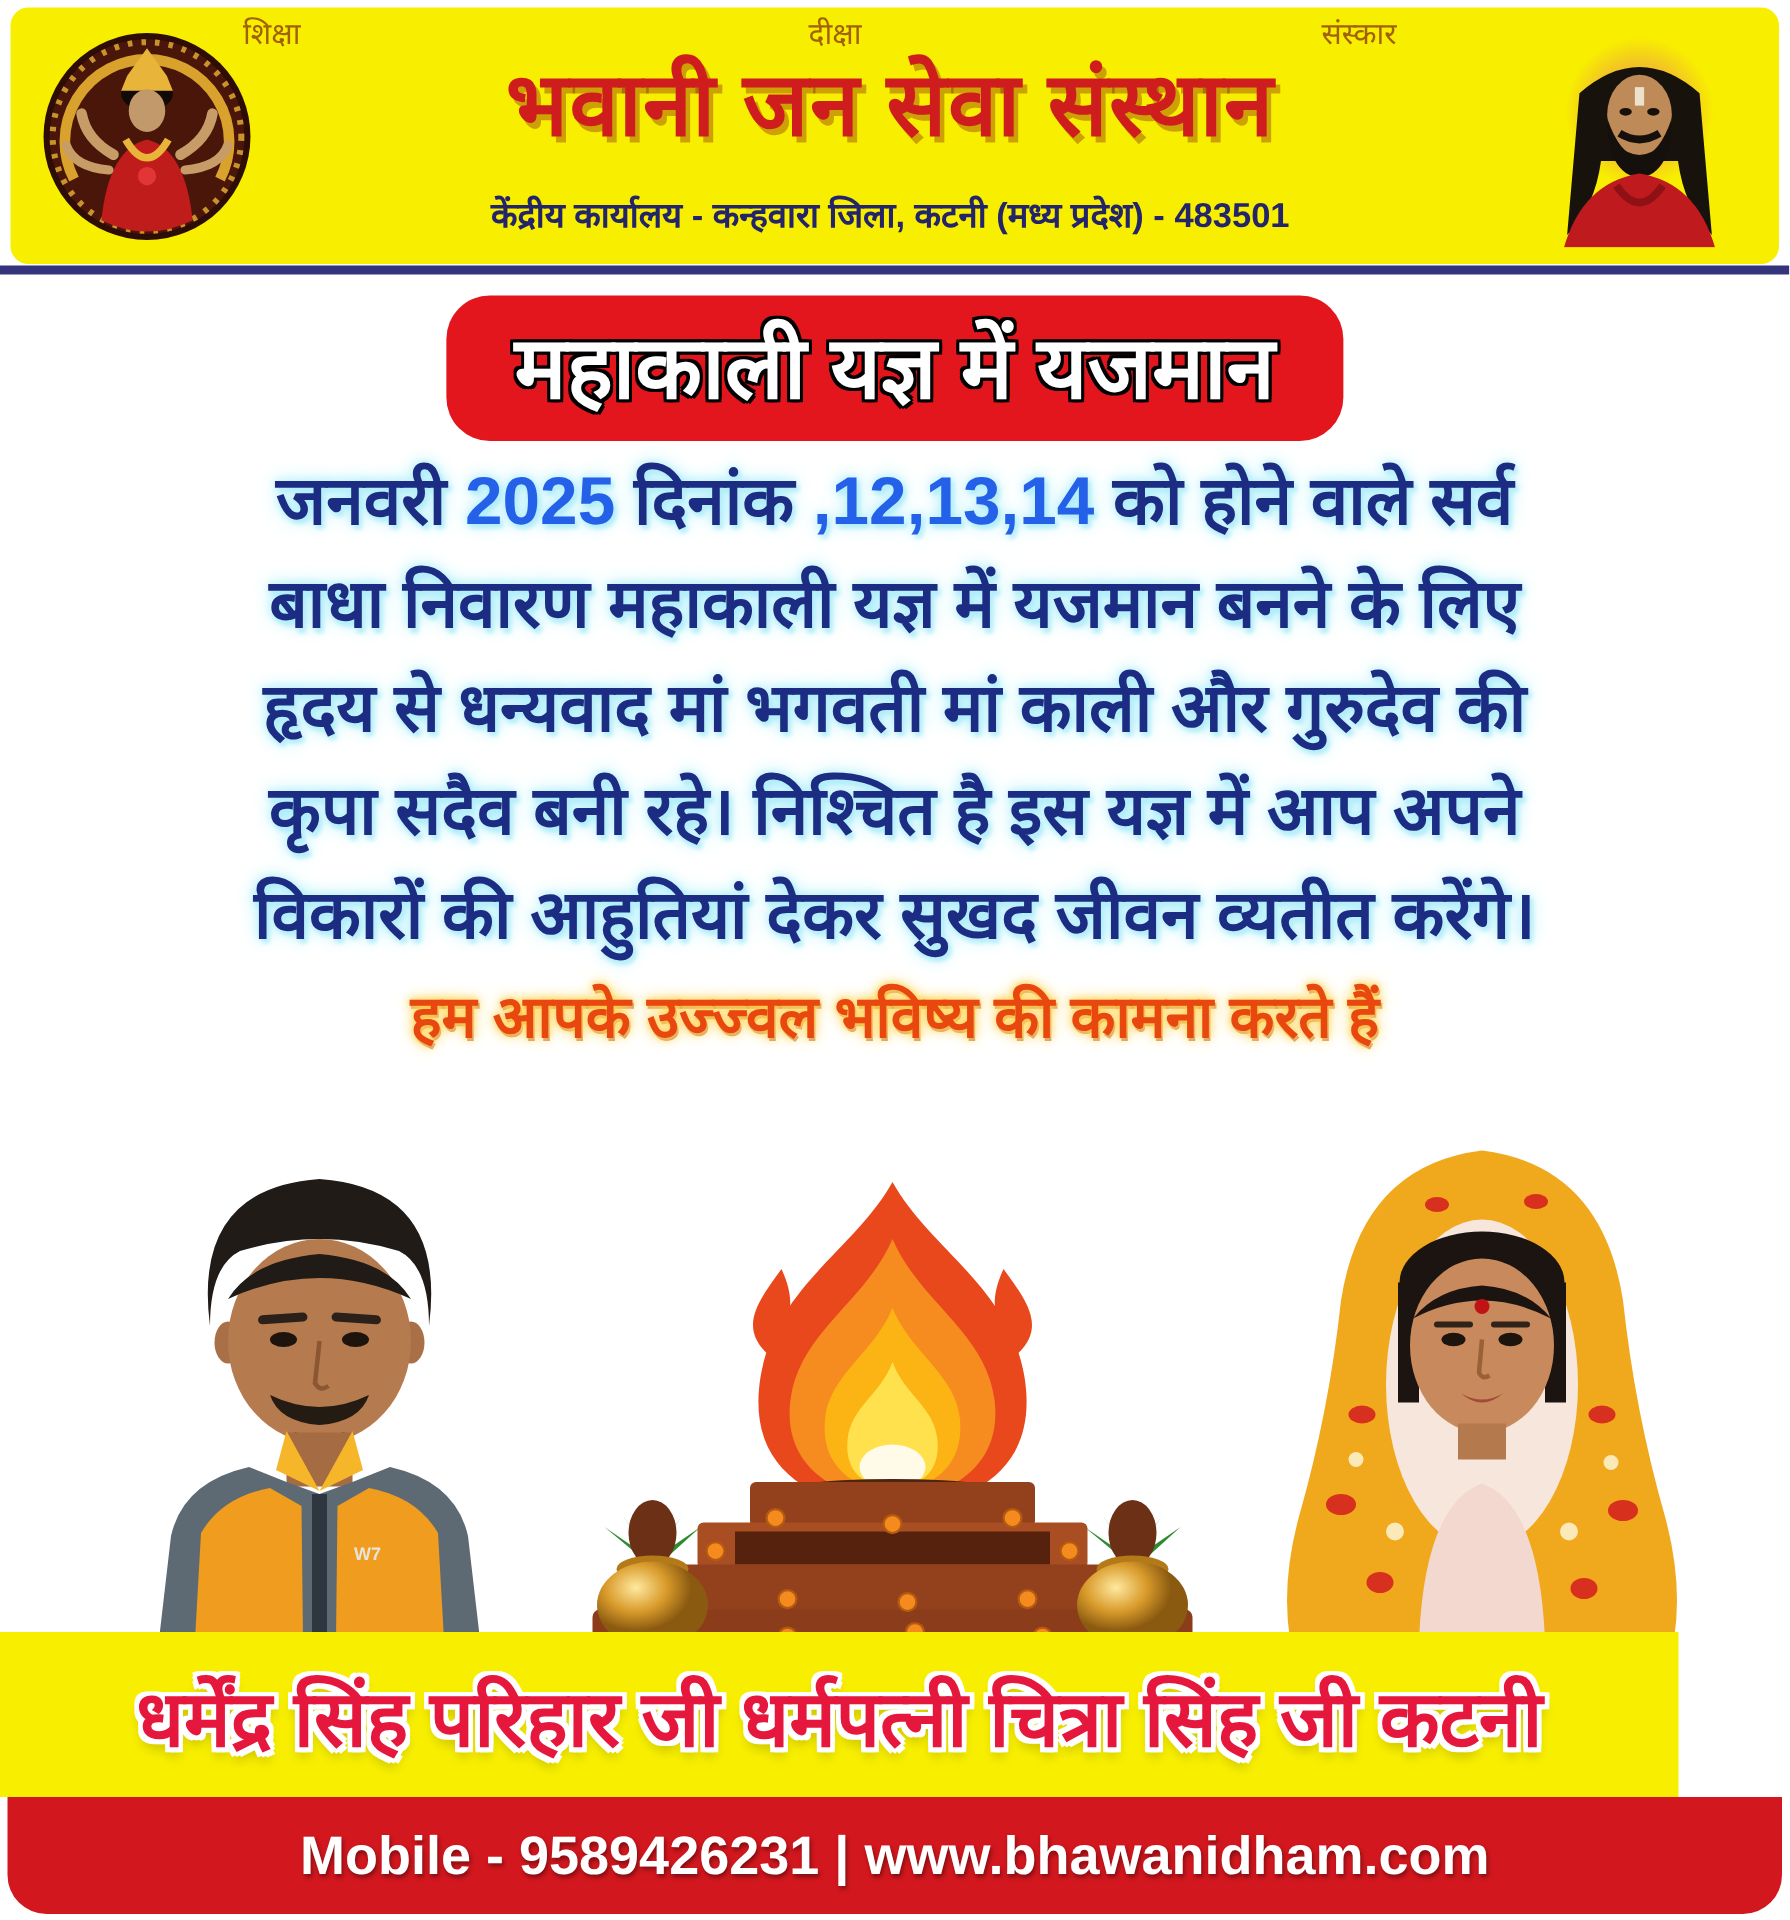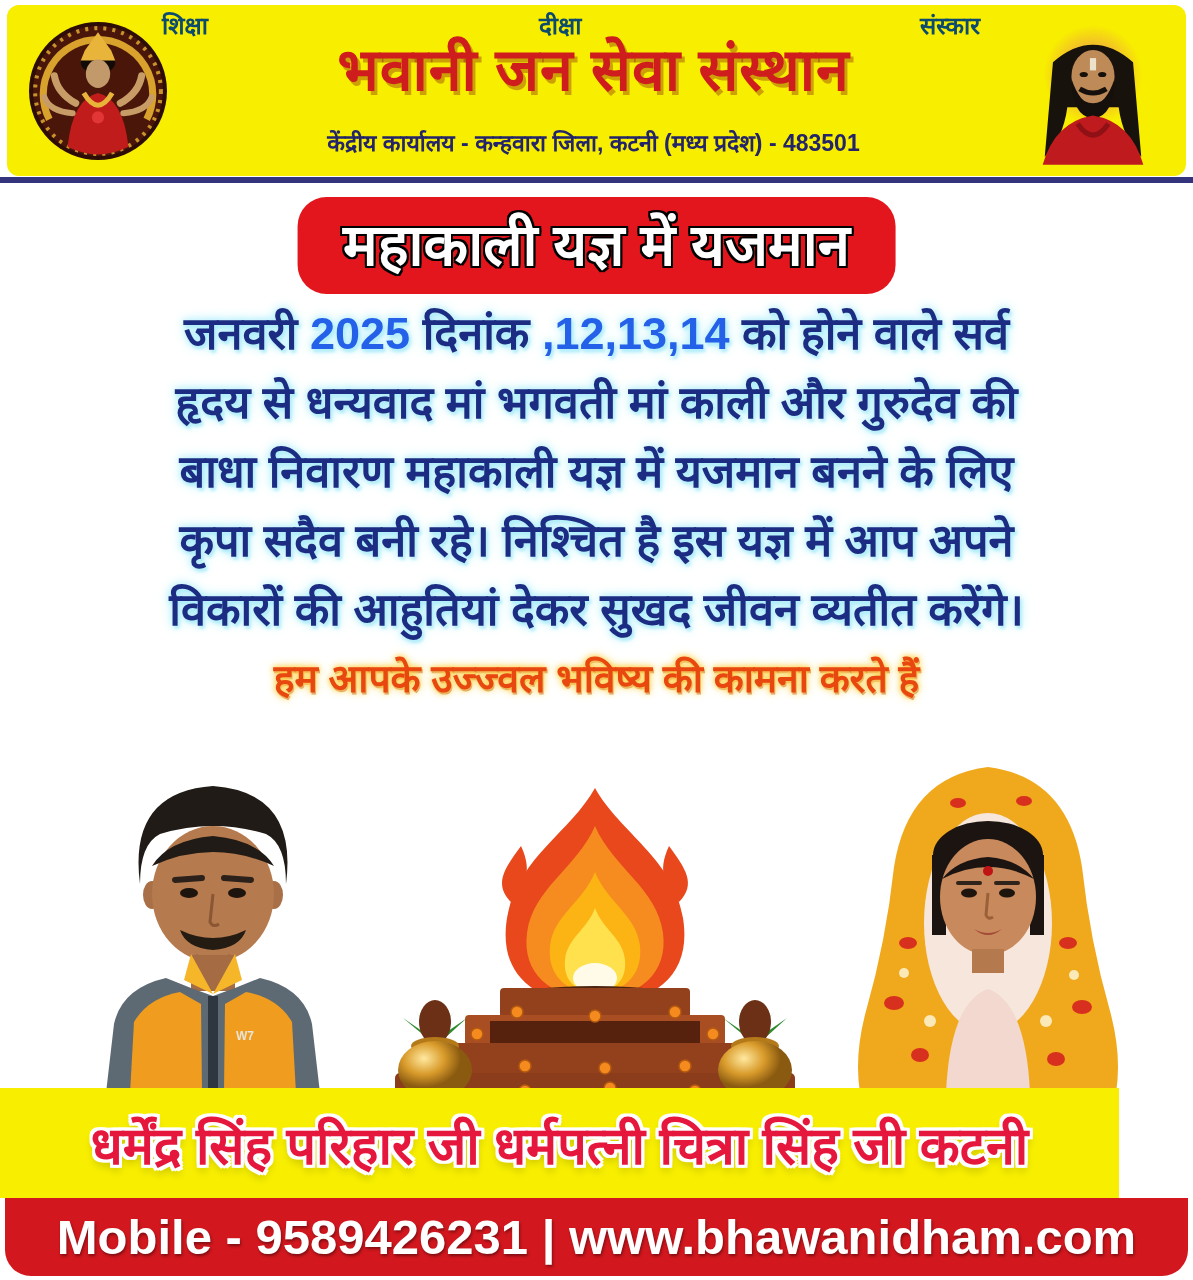--- a/index.html
+++ b/index.html
@@ -2,22 +2,22 @@
 <html><head>
 <meta charset="utf-8">
 <style>
   html,body{margin:0;padding:0;background:#fff;}
   .poster{position:relative;width:1193px;height:1280px;background:#ffffff;overflow:hidden;
           font-family:"Liberation Sans","DejaVu Sans",sans-serif;}
 
   
   .header{position:absolute;left:7px;top:5px;width:1179px;height:171px;background:#f7ee00;border-radius:12px;}
   .header-rule{position:absolute;left:0;top:177px;width:1193px;height:6px;background:#34347c;}
-  .top-lbl{position:absolute;top:3px;font-size:24px;font-weight:bold;color:#0c4a6e;}
-  .lbl-left{left:155px}.lbl-center{left:532px}.lbl-right{left:913px}
+  .top-lbl{position:absolute;top:3px;font-size:20px;font-weight:normal;color:#a16207;}
+  .lbl-left{left:155px}.lbl-center{left:532px}.lbl-right{left:874px}
   .goddess{position:absolute;left:20px;top:15px;width:142px;height:142px;}
   .guru{position:absolute;right:16px;top:16px;width:154px;height:144px;}
   .h-title{position:absolute;left:172px;right:178px;top:22px;text-align:center;font-size:59px;font-weight:800;
            color:#cf1d1d;white-space:nowrap;letter-spacing:1px;text-shadow:3px 4px 0 rgba(125,15,15,.35);}
   .h-sub{position:absolute;left:172px;right:178px;top:121px;text-align:center;font-size:23px;font-weight:bold;color:#23246a;}
 
   
   .badge{position:absolute;left:50%;transform:translateX(-50%);top:197px;background:#e3161d;border-radius:29px;
          padding:6px 46px 12px 46px;}
   .badge span{font-size:58px;font-weight:800;color:#ffffff;white-space:nowrap;
@@ -39,21 +39,21 @@
   .woman{left:838px;top:763px;width:300px;height:330px;}
 
   
   .names-band{position:absolute;left:0;top:1088px;width:1119px;height:110px;background:#f7ee00;
               display:flex;align-items:center;justify-content:center;z-index:5;}
   .names-band span{font-size:52px;font-weight:800;color:#e5173c;white-space:nowrap;
      text-shadow:-3px -3px 0 #fff,3px -3px 0 #fff,-3px 3px 0 #fff,3px 3px 0 #fff,
                  0 -3px 0 #fff,0 3px 0 #fff,-3px 0 0 #fff,3px 0 0 #fff,0 6px 8px rgba(0,0,0,.22);}
   .contact-band{position:absolute;left:5px;right:5px;top:1198px;height:78px;background:#d2171e;
                 border-radius:0 0 26px 26px;display:flex;align-items:center;justify-content:center;
-                color:#fff;font-size:49px;font-weight:bold;white-space:pre;z-index:5;
+                color:#fff;font-size:36px;font-weight:bold;white-space:pre;z-index:5;
                 text-shadow:1px 2px 3px rgba(0,0,0,.4);}
   svg{display:block;}
 </style>
 </head>
 <body>
 
 <div class="poster">
 
   <div class="header">
     <span class="top-lbl lbl-left">शिक्षा</span>
@@ -106,22 +106,22 @@
     <div class="h-sub">केंद्रीय कार्यालय - कन्हवारा जिला, कटनी (मध्य प्रदेश) - 483501</div>
   </div>
   <div class="header-rule"></div>
 
   <div class="badge">
     <span>महाकाली यज्ञ में यजमान</span>
   </div>
 
   <div class="message">
     <div class="msg-line"><span>जनवरी </span><span class="hl">2025</span><span> दिनांक </span><span class="hl">,12,13,14</span><span> को होने वाले सर्व</span></div>
+    <div class="msg-line">बाधा निवारण महाकाली यज्ञ में यजमान बनने के लिए</div>
     <div class="msg-line">हृदय से धन्यवाद मां भगवती मां काली और गुरुदेव की</div>
-    <div class="msg-line">बाधा निवारण महाकाली यज्ञ में यजमान बनने के लिए</div>
     <div class="msg-line">कृपा सदैव बनी रहे। निश्चित है इस यज्ञ में आप अपने</div>
     <div class="msg-line">विकारों की आहुतियां देकर सुखद जीवन व्यतीत करेंगे।</div>
     <div class="msg-line wish">हम आपके उज्ज्वल भविष्य की कामना करते हैं</div>
   </div>
 
   <div class="photo man">
     <svg width="250" height="313" viewBox="0 0 250 313">
       <path d="M52,104 Q40,12 125,6 Q210,12 198,104 Q198,64 178,54 Q125,38 72,54 Q52,64 52,104 Z" fill="#201b16"></path>
       <ellipse cx="64" cy="115" rx="9" ry="14" fill="#a96f46"></ellipse>
       <ellipse cx="186" cy="115" rx="9" ry="14" fill="#a96f46"></ellipse>

